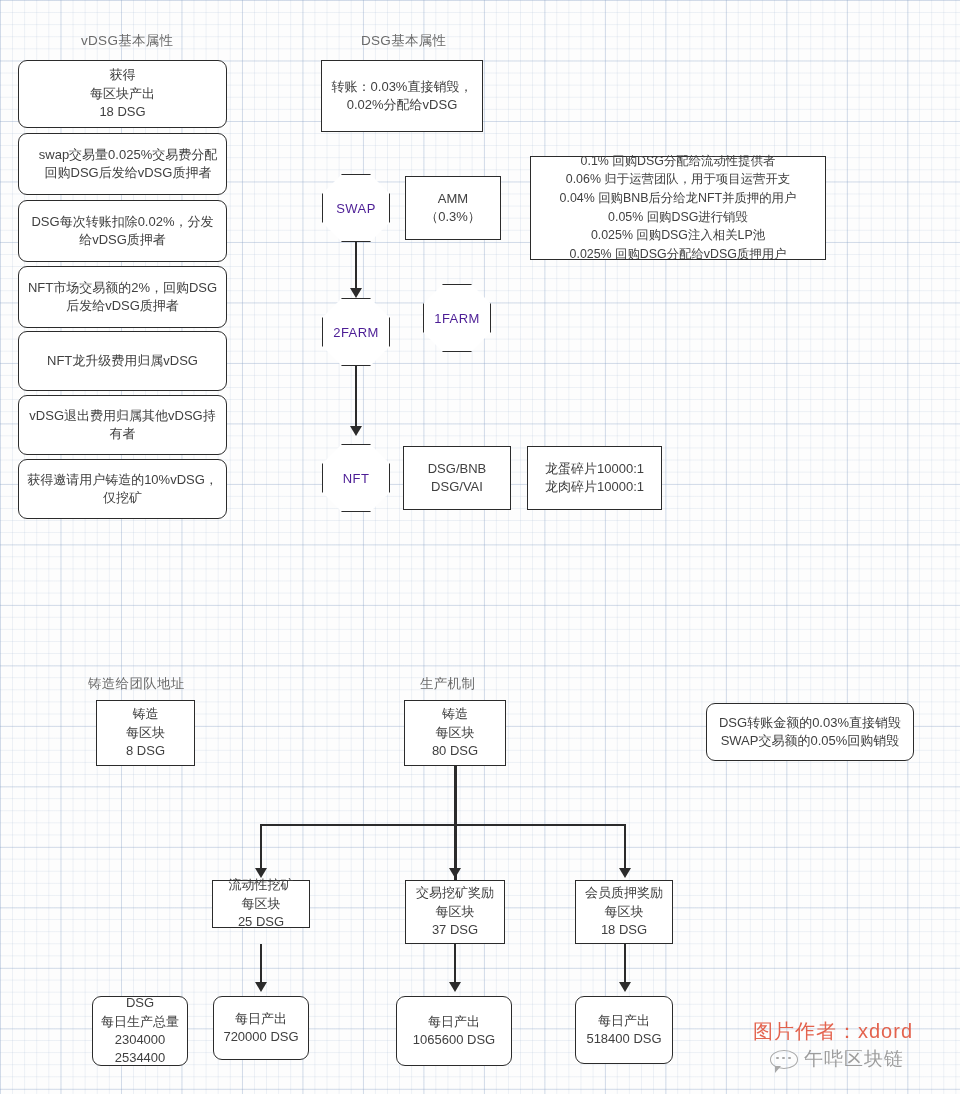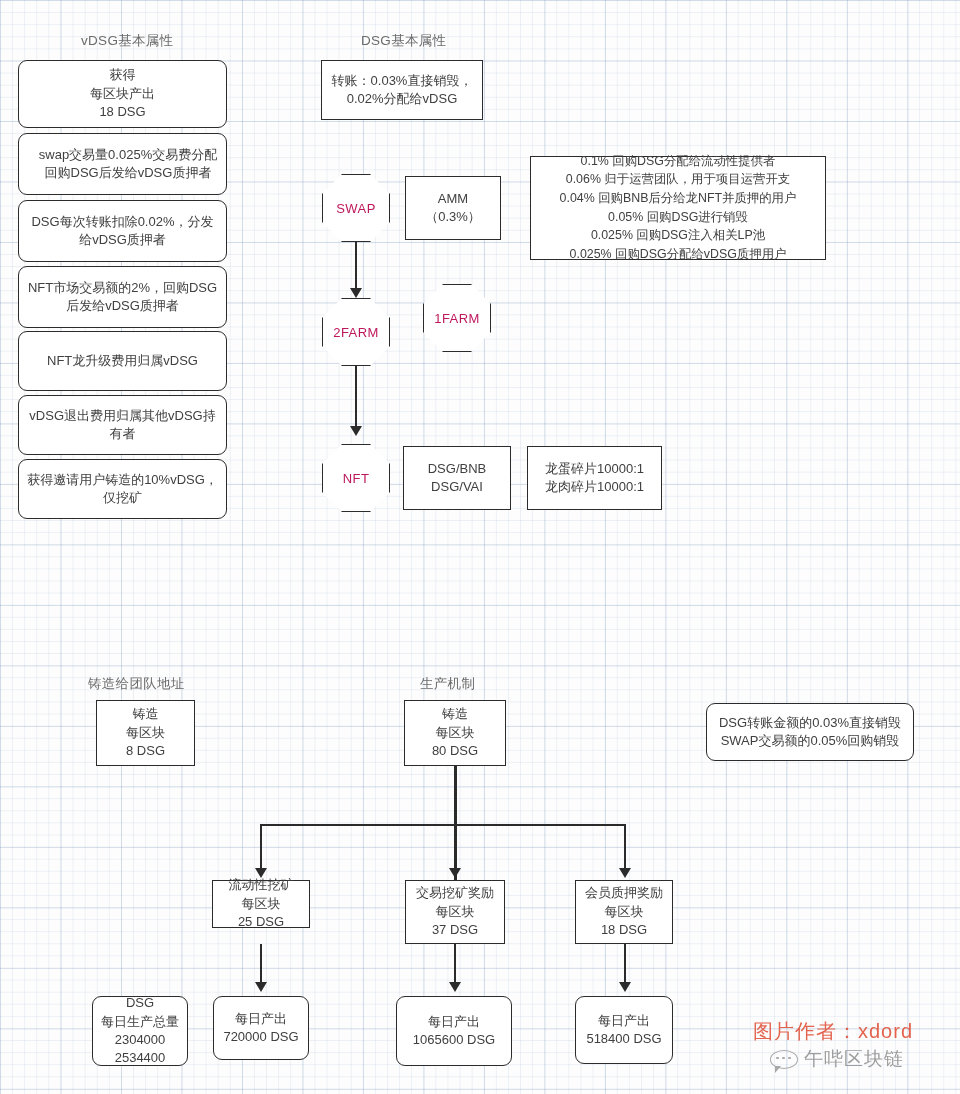--- a/index.html
+++ b/index.html
@@ -50,21 +50,21 @@
   }
   .node.rounded { border-radius: 9px; }
   .node.small { font-size: 12.4px; }
 
   
   .octagon {
     position: absolute;
     box-sizing: border-box;
     background: #ffffff;
     border: 1.7px solid #2b2b2b;
-    color: #be185d;
+    color: #4c1d95;
     font-size: 13px;
     display: flex;
     align-items: center;
     justify-content: center;
     clip-path: polygon(29.3% 0%, 70.7% 0%, 100% 29.3%, 100% 70.7%,
                        70.7% 100%, 29.3% 100%, 0% 70.7%, 0% 29.3%);
   }
   .octagon .oct-inner {
     position: absolute;
     inset: 1.7px;
@@ -163,21 +163,21 @@
   <div class="node rounded" style="left:18px; top:200px; width:209px; height:62px;">DSG每次转账扣除0.02%，分发
 给vDSG质押者</div>
   <div class="node rounded" style="left:18px; top:266px; width:209px; height:62px;">NFT市场交易额的2%，回购DSG
 后发给vDSG质押者</div>
   <div class="node rounded" style="left:18px; top:331px; width:209px; height:60px;">NFT龙升级费用归属vDSG</div>
   <div class="node rounded" style="left:18px; top:395px; width:209px; height:60px;">vDSG退出费用归属其他vDSG持
 有者</div>
   <div class="node rounded" style="left:18px; top:459px; width:209px; height:60px;">获得邀请用户铸造的10%vDSG，
 仅挖矿</div>
 
-  <div class="node" style="left:321px; top:60px; width:162px; height:60px;">转账：0.03%直接销毁，
+  <div class="node" style="left:321px; top:60px; width:162px; height:72px;">转账：0.03%直接销毁，
 0.02%分配给vDSG</div>
 
   <div class="node small" style="left:530px; top:156px; width:296px; height:104px; flex-direction:column; gap:1px;">
     <span>0.1% 回购DSG分配给流动性提供者</span>
     <span>0.06% 归于运营团队，用于项目运营开支</span>
     <span>0.04% 回购BNB后分给龙NFT并质押的用户</span>
     <span>0.05% 回购DSG进行销毁</span>
     <span>0.025% 回购DSG注入相关LP池</span>
     <span>0.025% 回购DSG分配给vDSG质押用户</span>
   </div>

